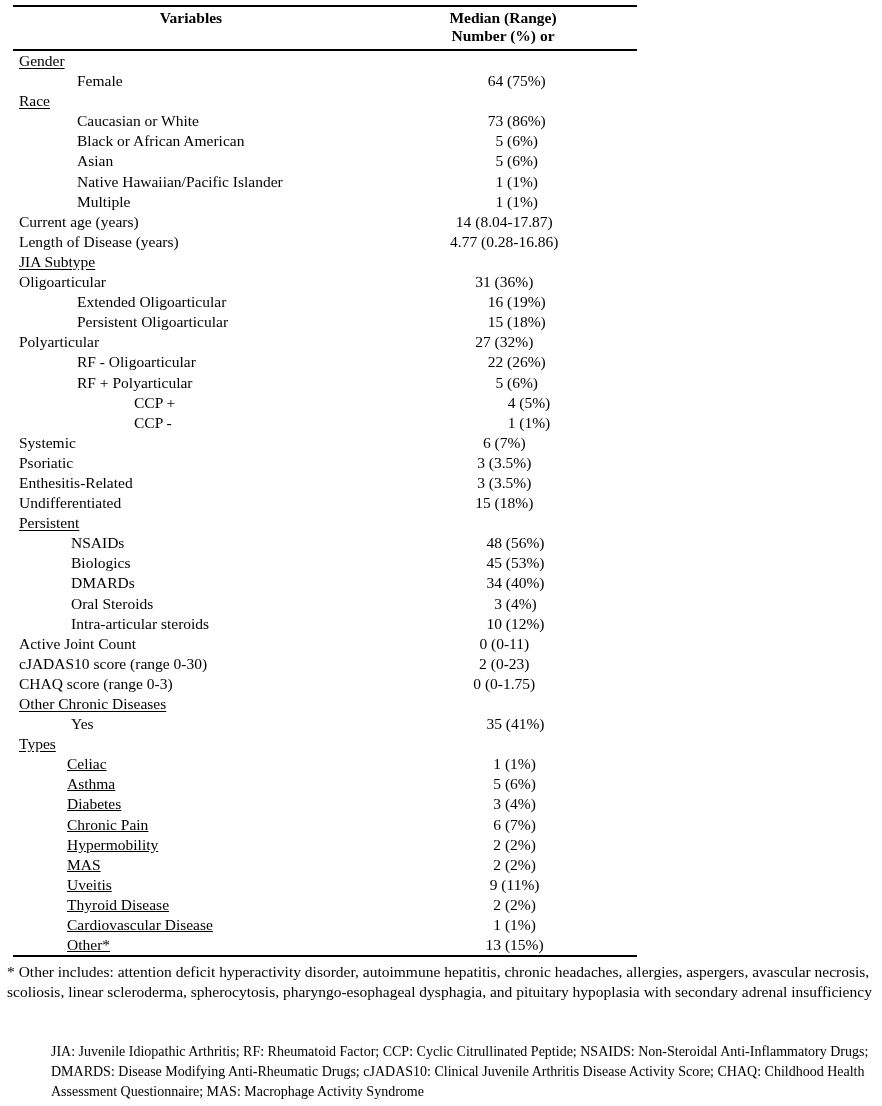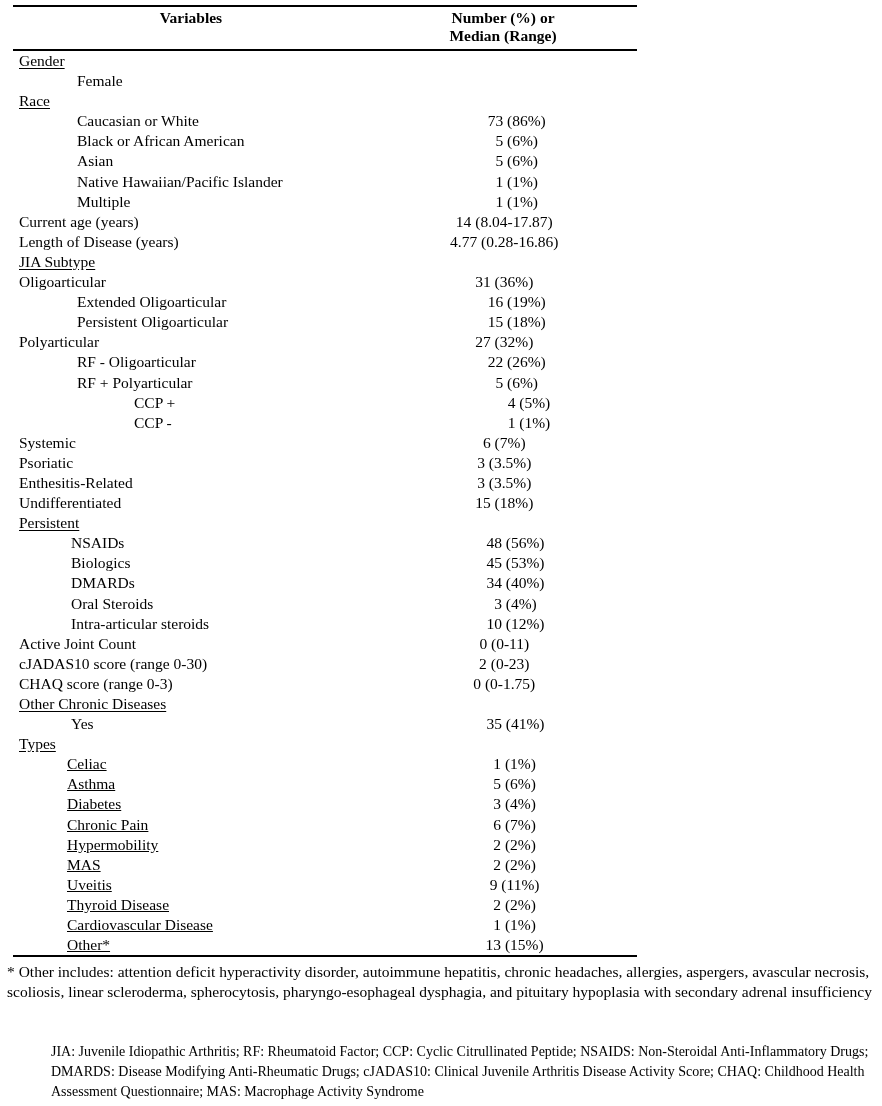--- a/index.html
+++ b/index.html
@@ -23,32 +23,33 @@
   .abbr { position: absolute; left: 15px; top: 1042px; width: 870px; font-size: 14px; line-height: 20.2px; margin-left: 36px; }
 </style>
 </head>
 <body>
 
 <div class="table">
   <div class="rule-thick"></div>
   <div class="head">
     <div class="hv">Variables</div>
     <div class="hn">
+      <div>Median (Range)</div>
       <div>Number (%) or</div>
-      <div>Median (Range)</div>
     </div>
   </div>
   <div class="rule-thick"></div>
   <div id="rows">
       <div class="row">
         <div class="v l0"><span class="section">Gender</span></div>
         <div class="n"></div>
       </div>
       <div class="row">
         <div class="v l1"><span>Female</span></div>
+        <div class="n">64 (75%)</div>
       </div>
       <div class="row">
         <div class="v l0"><span class="section">Race</span></div>
         <div class="n"></div>
       </div>
       <div class="row">
         <div class="v l1"><span>Caucasian or White</span></div>
         <div class="n">73 (86%)</div>
       </div>
       <div class="row">

